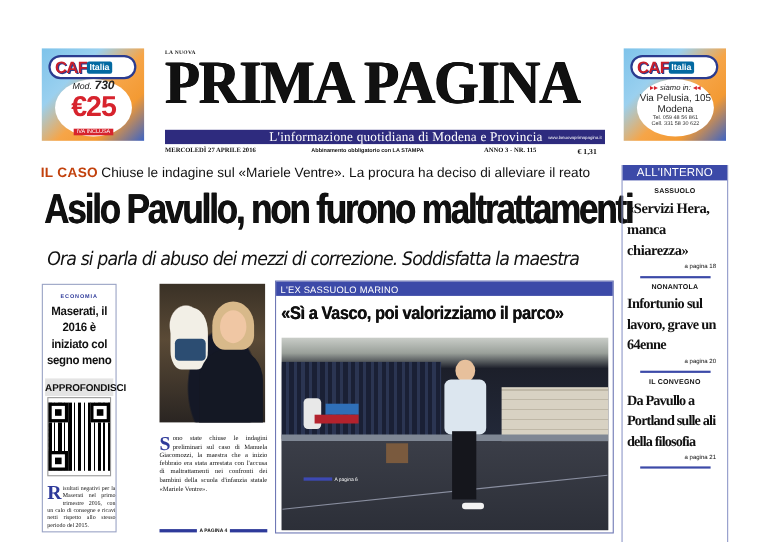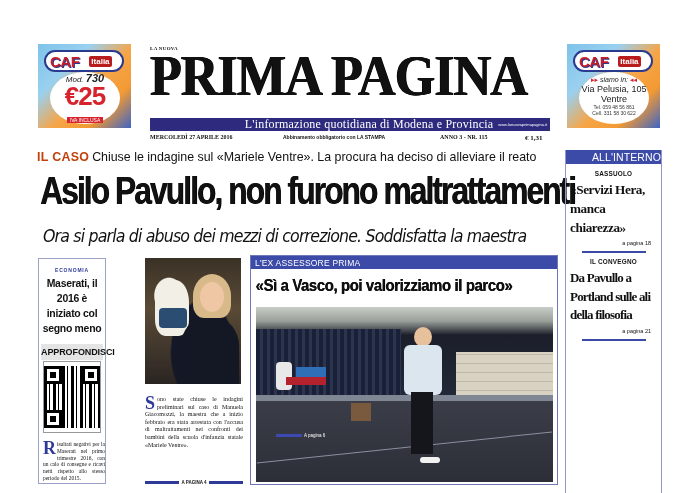--- a/index.html
+++ b/index.html
@@ -8,21 +8,21 @@
 
   
   .ad { position: absolute; top: 44px; width: 93px; height: 84px; overflow: hidden;
         background: linear-gradient(135deg, #7ec3ea 0%, #9ad0ef 30%, #f6a548 55%, #f39a33 75%, #3d64c4 100%); }
   .ad-left { left: 38px; }
   .ad-right { left: 567px; }
   .ad .ad-logo { position: absolute; top: 6px; left: 6px; width: 80px; height: 22px; border-radius: 12px 12px 12px 12px;
         background: #ffffff; border: 2px solid #2a3b8f; display: flex; align-items: center; padding-left: 4px; }
   .ad .ad-logo .caf { font-family: "Liberation Sans", sans-serif; font-weight: 900; font-size: 15px; color: #c81e2b;
         letter-spacing: -0.5px; text-shadow: 1px 1px 0 #2a3b8f; }
-  .ad .ad-logo .italia { font-weight: bold; font-size: 8px; color: #fff; background: #b91c1c; padding: 1px 2px; margin-left: 10px; border-radius: 2px; }
+  .ad .ad-logo .italia { font-weight: bold; font-size: 8px; color: #fff; background: #0369a1; padding: 1px 2px; margin-left: 0; border-radius: 2px; }
   .ad .ad-circle { position: absolute; top: 28px; left: 12px; width: 70px; height: 52px; border-radius: 50%;
         background: #ffffff; text-align: center; }
   .ad-left .ad-circle .top { font-size: 8px; color: #222; margin-top: 0; font-style: italic; }
   .ad-left .ad-circle .top b { font-size: 11px; }
   .ad-left .ad-circle .price { font-size: 26px; font-weight: bold; color: #d7232d; line-height: 24px; letter-spacing: -1px; }
   .ad-left .ad-circle .tag { display: inline-block; font-size: 5px; color: #fff; background: #d7232d; padding: 0 3px; }
   .ad-right .ad-circle .siamo { font-size: 7px; color: #222; margin-top: 4px; }
   .ad-right .ad-circle .siamo span { color: #d7232d; }
   .ad-right .ad-circle .addr { font-size: 9px; color: #222; line-height: 10px; }
   .ad-right .ad-circle .tel { font-size: 5px; color: #333; line-height: 6px; }
@@ -108,21 +108,21 @@
   .vasco .photo .shoe { position: absolute; left: 164px; top: 150px; width: 20px; height: 6px; background: #f2f2f2; border-radius: 3px; }
   .vasco .photo .kb { position: absolute; left: 30px; top: 70px; width: 40px; height: 8px; background: #b3222d; }
   .vasco .photo .kb2 { position: absolute; left: 40px; top: 60px; width: 30px; height: 10px; background: #2f6fb8; }
   .vasco .photo .musician { position: absolute; left: 20px; top: 55px; width: 16px; height: 28px; background: #e8e8e8; border-radius: 4px; }
   .vasco .photo .amp { position: absolute; left: 95px; top: 96px; width: 20px; height: 18px; background: #7a5a3e; }
   .vasco .photo .pg { position: absolute; left: 20px; top: 126px; font-size: 4.5px; color: #fff; white-space: nowrap; }
   .vasco .photo .pg b { display: inline-block; width: 26px; height: 3px; background: #3d49b3; vertical-align: middle; margin-right: 2px; }
 
   
   .interno { position: absolute; left: 565px; top: 150px; width: 97px; height: 343px; border-left: 1px solid #8f98c9; border-right: 1px solid #8f98c9; }
-  .interno .head { height: 14px; background: #3c4aa8; color: #fff; text-align: right; font-size: 10.5px; line-height: 14px; letter-spacing: 0.1px; }
+  .interno .head { height: 14px; background: #3c4aa8; color: #fff; text-align: center; font-size: 10.5px; line-height: 14px; letter-spacing: 0.1px; }
   .interno .item { padding: 0 4px; }
   .interno .kick { text-align: center; font-weight: 900; font-size: 6.4px; letter-spacing: 0.2px; }
   .interno .hl { font-family: "Liberation Serif", serif; font-weight: bold; font-size: 13.2px; line-height: 19px; letter-spacing: -0.4px; }
   .interno .page { text-align: right; font-size: 5.5px; padding-right: 6px; margin-top: 3px; }
   .interno .rule { margin: 5px auto 0; width: 64px; height: 2px; background: #3c4aa8; }
   .interno .i1 .kick { margin-top: 6px; }
   .interno .i1 .hl { margin-top: 3px; }
   .interno .i2 .kick { margin-top: 5px; }
   .interno .i2 .hl { margin-top: 2px; font-size: 13px; line-height: 18.5px; letter-spacing: -0.6px; }
   .interno .i3 .kick { margin-top: 5px; }
@@ -144,21 +144,21 @@
 </div>
 
 <div class="ad ad-right">
   <div class="ad-logo">
     <span class="caf">CAF</span>
     <span class="italia">Italia</span>
   </div>
   <div class="ad-circle">
     <div class="siamo"><span>▸▸</span> <i>siamo in:</i> <span>◂◂</span></div>
     <div class="addr">Via Pelusia, 105</div>
-    <div class="addr">Ventre</div>
+    <div class="addr">Modena</div>
     <div class="tel">Tel. 059 48 56 861</div>
     <div class="tel">Cell. 331 58 30 622</div>
   </div>
 </div>
 
 <div class="masthead">
   <div class="la-nuova">LA NUOVA</div>
   <div class="title">PRIMA PAGINA</div>
   <div class="tagline-bar">
     <span class="tl">L'informazione quotidiana di Modena e Provincia</span>
@@ -202,21 +202,21 @@
   </div>
   <div class="body"><span class="drop">S</span><span>ono state chiuse le indagini preliminari sul caso di Manuela Giacomozzi, la maestra che a inizio febbraio era stata arrestata con l'accusa di maltrattamenti nei confronti dei bambini della scuola d'infanzia statale «Mariele Ventre».</span></div>
   <div class="pg">
     <div class="bar"></div>
       <span class="lbl">A PAGINA 4</span>
       <div class="bar"></div>
   </div>
 </div>
 
 <div class="vasco">
-  <div class="tag">L'EX ASSESSORE PRIMA</div>
+  <div class="tag">L'EX SASSUOLO MARINO</div>
   <div class="hl">«Sì a Vasco, poi valorizziamo il parco»</div>
   <div class="photo">
     <div class="curtain"></div>
     <div class="wall"></div>
     <div class="stage"></div>
     <div class="floor"></div>
     <div class="line"></div>
     <div class="musician"></div>
     <div class="kb2"></div>
     <div class="kb"></div>
@@ -232,20 +232,26 @@
 <div class="interno">
   <div class="head">ALL'INTERNO</div>
 
   <div class="item i1">
     <div class="kick">SASSUOLO</div>
     <div class="hl">«Servizi Hera, manca chiarezza»</div>
     <div class="page">a pagina 18</div>
     <div class="rule"></div>
   </div>
 
+  <div class="item i2">
+    <div class="kick">NONANTOLA</div>
+    <div class="hl">Infortunio sul lavoro, grave un 64enne</div>
+    <div class="page">a pagina 20</div>
+    <div class="rule"></div>
+  </div>
 
   <div class="item i3">
     <div class="kick">IL CONVEGNO</div>
     <div class="hl">Da Pavullo a Portland sulle ali della filosofia</div>
     <div class="page">a pagina 21</div>
     <div class="rule"></div>
   </div>
 </div>
 
 </body></html>

